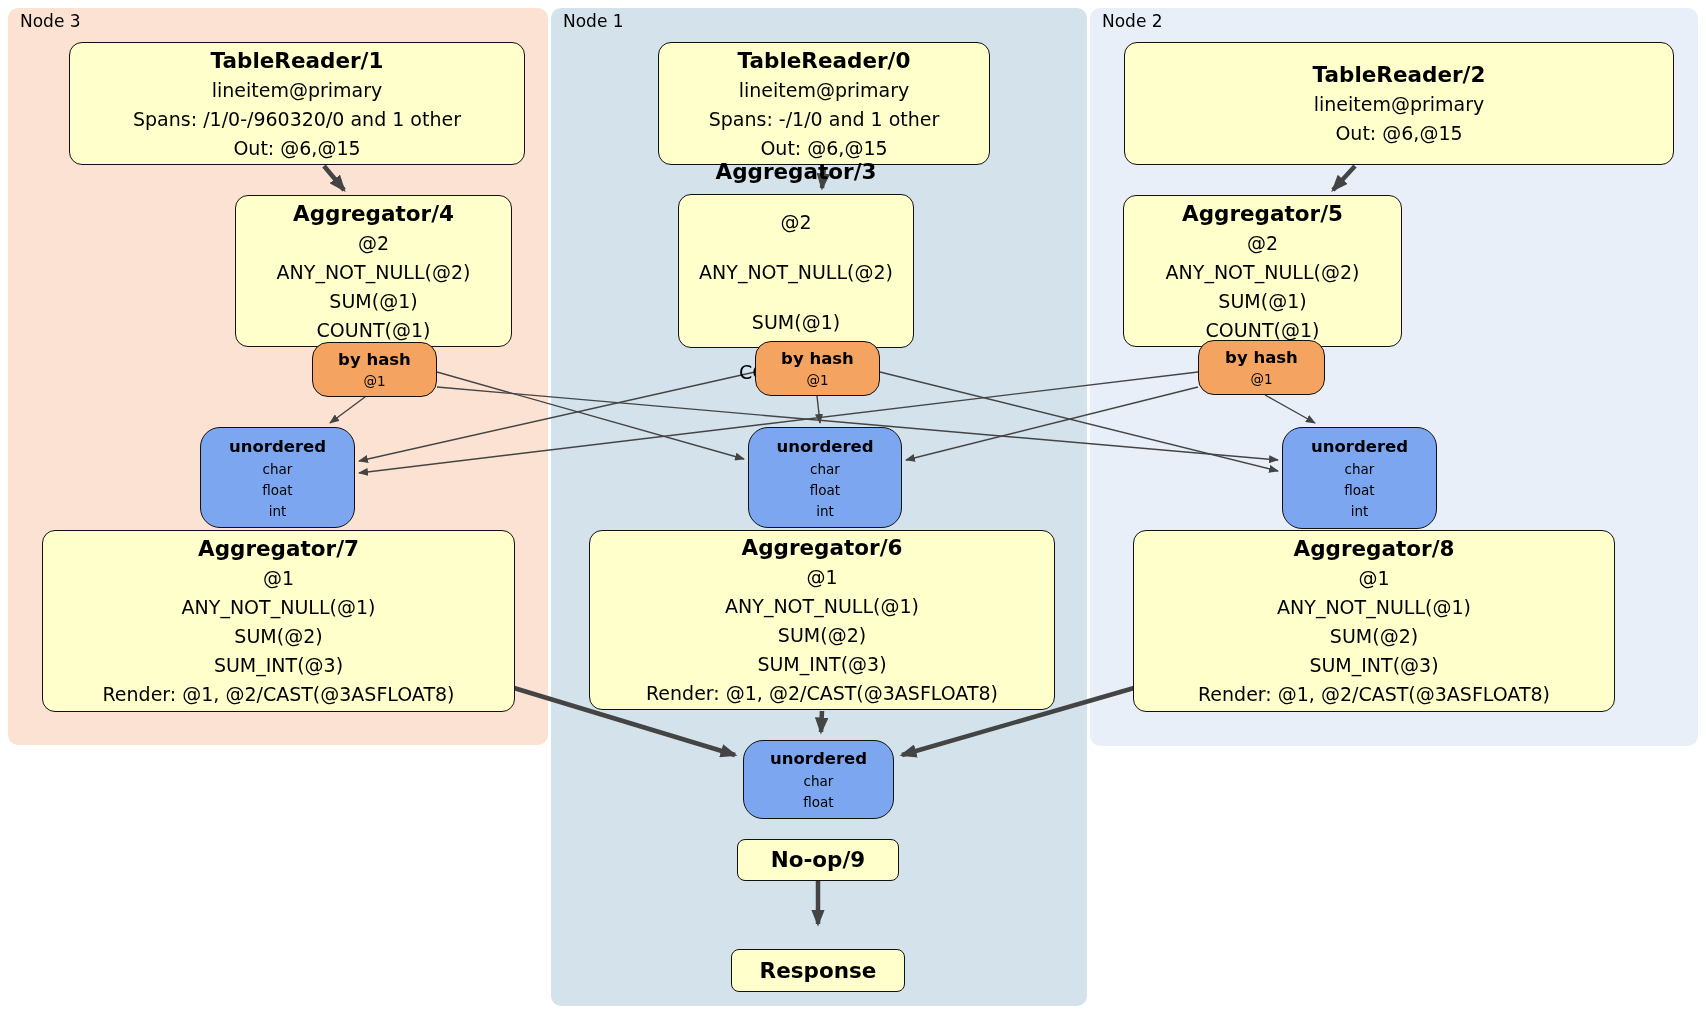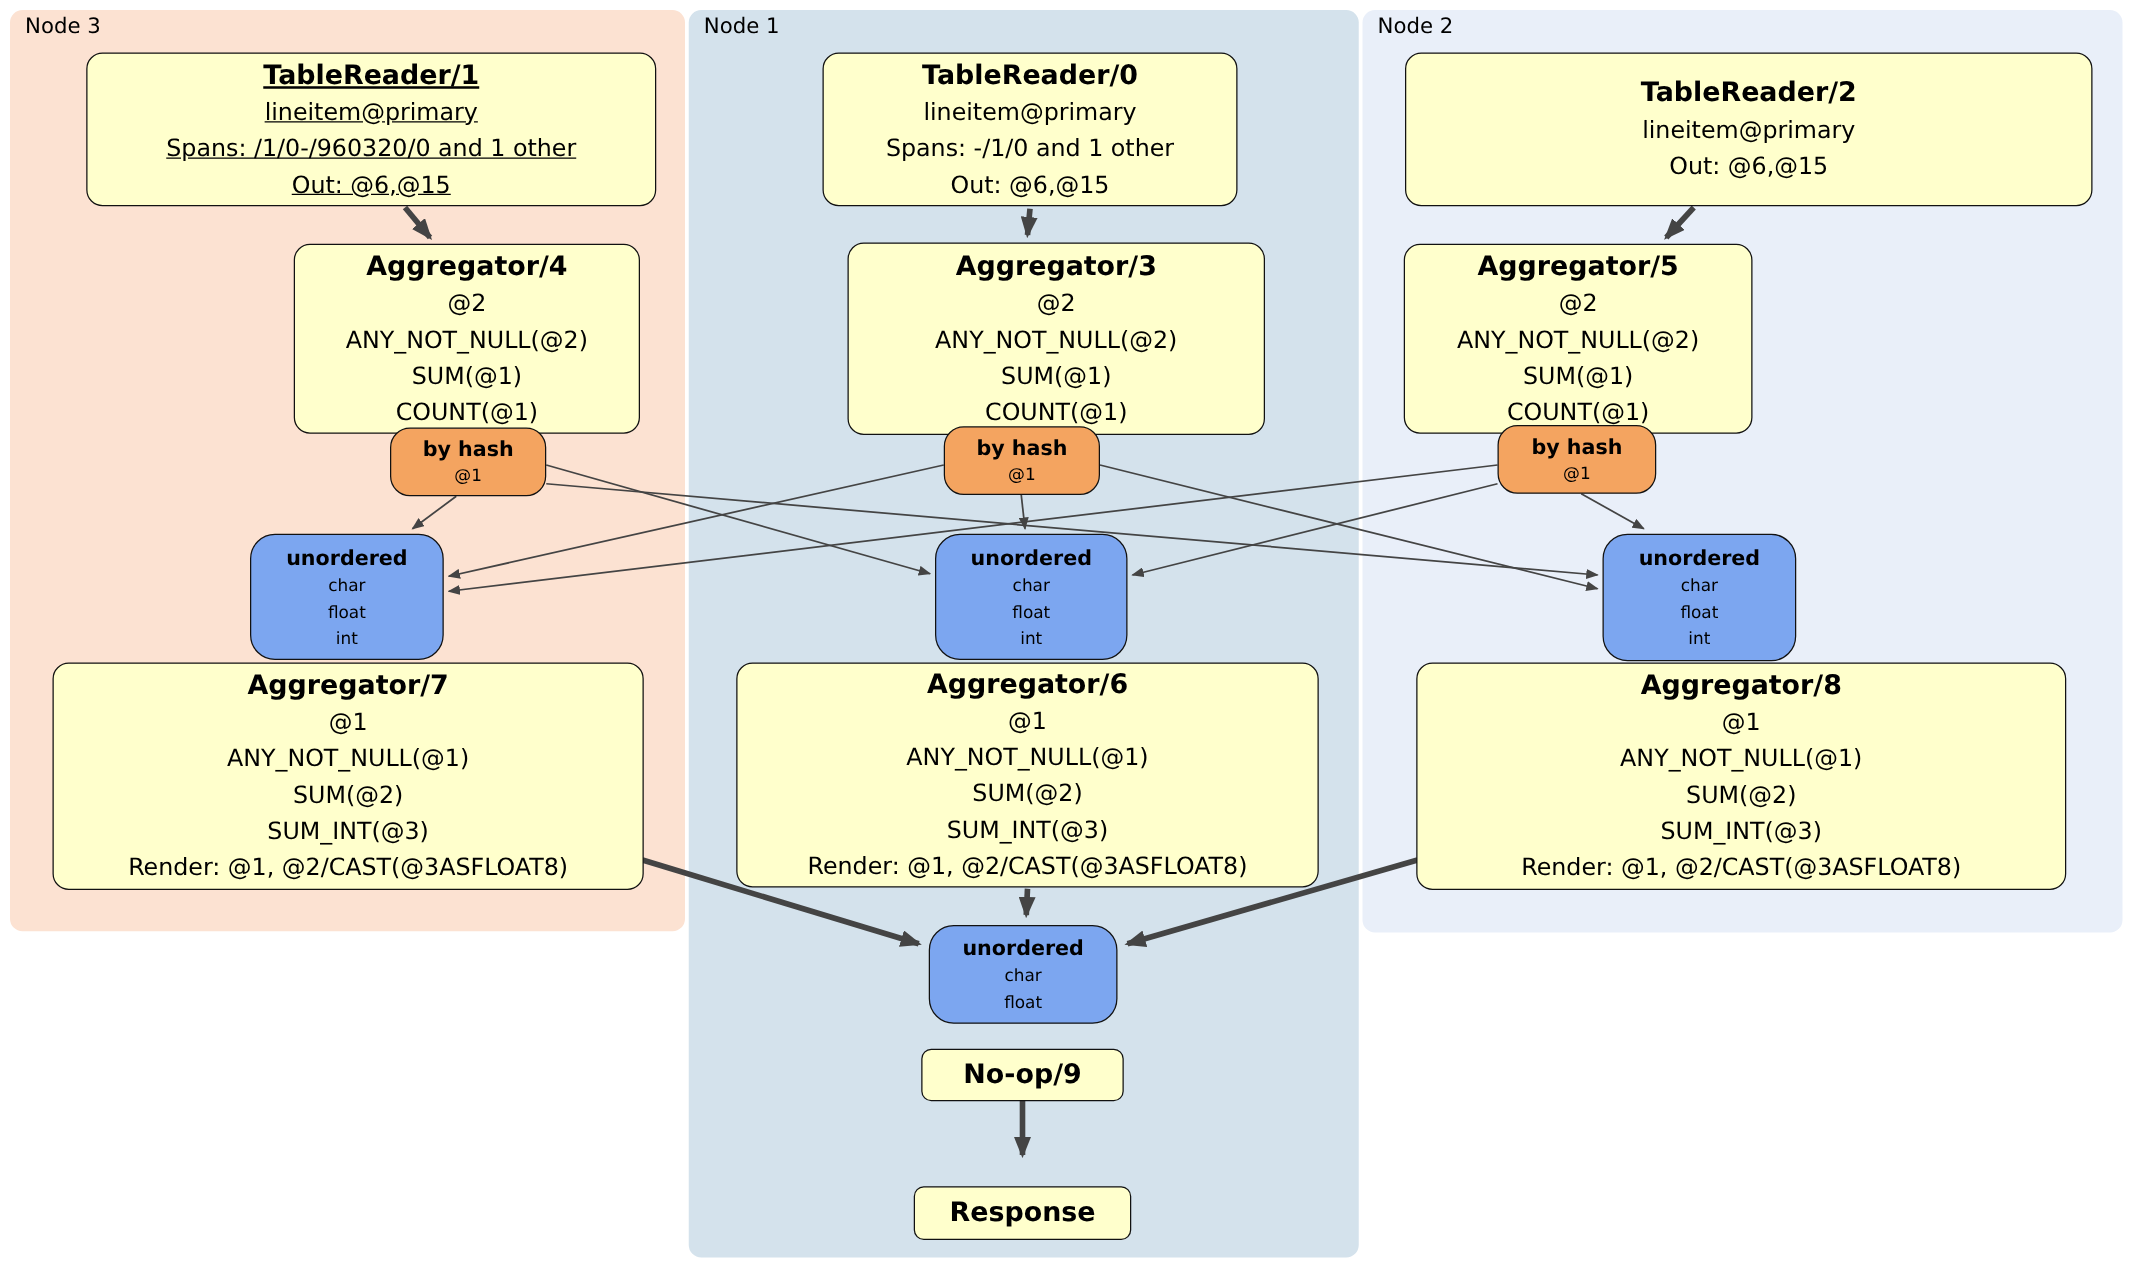--- a/index.html
+++ b/index.html
@@ -110,21 +110,21 @@
     <path class="edge-thin" d="M437,372 L744,459" marker-end="url(#arrow-small)"></path>
     <path class="edge-thin" d="M437,387 L1278,460" marker-end="url(#arrow-small)"></path>
     <path class="edge-thin" d="M755,372 L359,461" marker-end="url(#arrow-small)"></path>
     <path class="edge-thin" d="M817,396 L820,423" marker-end="url(#arrow-small)"></path>
     <path class="edge-thin" d="M880,372 L1278,471" marker-end="url(#arrow-small)"></path>
     <path class="edge-thin" d="M1198,372 L359,473" marker-end="url(#arrow-small)"></path>
     <path class="edge-thin" d="M1198,387 L906,460" marker-end="url(#arrow-small)"></path>
     <path class="edge-thin" d="M1265,395 L1315,423" marker-end="url(#arrow-small)"></path>
   </svg>
 
-  <div class="node-box proc" style="left:69px; top:42px; width:456px; height:123px;text-decoration:underline;">
+  <div class="node-box proc" style="left:69px; top:42px; width:456px; height:123px;">
     <div class="box-title">TableReader/1</div>
     <div>lineitem@primary</div>
     <div>Spans: /1/0-/960320/0 and 1 other</div>
     <div>Out: @6,@15</div>
   </div>
   <div class="node-box proc" style="left:658px; top:42px; width:332px; height:123px;">
     <div class="box-title">TableReader/0</div>
     <div>lineitem@primary</div>
     <div>Spans: -/1/0 and 1 other</div>
     <div>Out: @6,@15</div>
@@ -135,21 +135,21 @@
     <div>Out: @6,@15</div>
   </div>
 
   <div class="node-box proc" style="left:235px; top:195px; width:277px; height:152px;">
     <div class="box-title">Aggregator/4</div>
     <div>@2</div>
     <div>ANY_NOT_NULL(@2)</div>
     <div>SUM(@1)</div>
     <div>COUNT(@1)</div>
   </div>
-  <div class="node-box proc" style="left:678px; top:194px; width:334px; height:154px;">
+  <div class="node-box proc" style="left:678px; top:194px; width:236px; height:154px;gap:21px;">
     <div class="box-title">Aggregator/3</div>
     <div>@2</div>
     <div>ANY_NOT_NULL(@2)</div>
     <div>SUM(@1)</div>
     <div>COUNT(@1)</div>
   </div>
   <div class="node-box proc" style="left:1123px; top:195px; width:279px; height:152px;">
     <div class="box-title">Aggregator/5</div>
     <div>@2</div>
     <div>ANY_NOT_NULL(@2)</div>
@@ -198,21 +198,21 @@
     <div>Render: @1, @2/CAST(@3ASFLOAT8)</div>
   </div>
   <div class="node-box proc" style="left:589px; top:530px; width:466px; height:180px;">
     <div class="box-title">Aggregator/6</div>
     <div>@1</div>
     <div>ANY_NOT_NULL(@1)</div>
     <div>SUM(@2)</div>
     <div>SUM_INT(@3)</div>
     <div>Render: @1, @2/CAST(@3ASFLOAT8)</div>
   </div>
-  <div class="node-box proc" style="left:1133px; top:530px; width:520px; height:182px;">
+  <div class="node-box proc" style="left:1133px; top:530px; width:482px; height:182px;">
     <div class="box-title">Aggregator/8</div>
     <div>@1</div>
     <div>ANY_NOT_NULL(@1)</div>
     <div>SUM(@2)</div>
     <div>SUM_INT(@3)</div>
     <div>Render: @1, @2/CAST(@3ASFLOAT8)</div>
   </div>
 
   <div class="node-box sync" style="left:743px; top:740px; width:151px; height:79px;">
     <div class="box-title">unordered</div>

